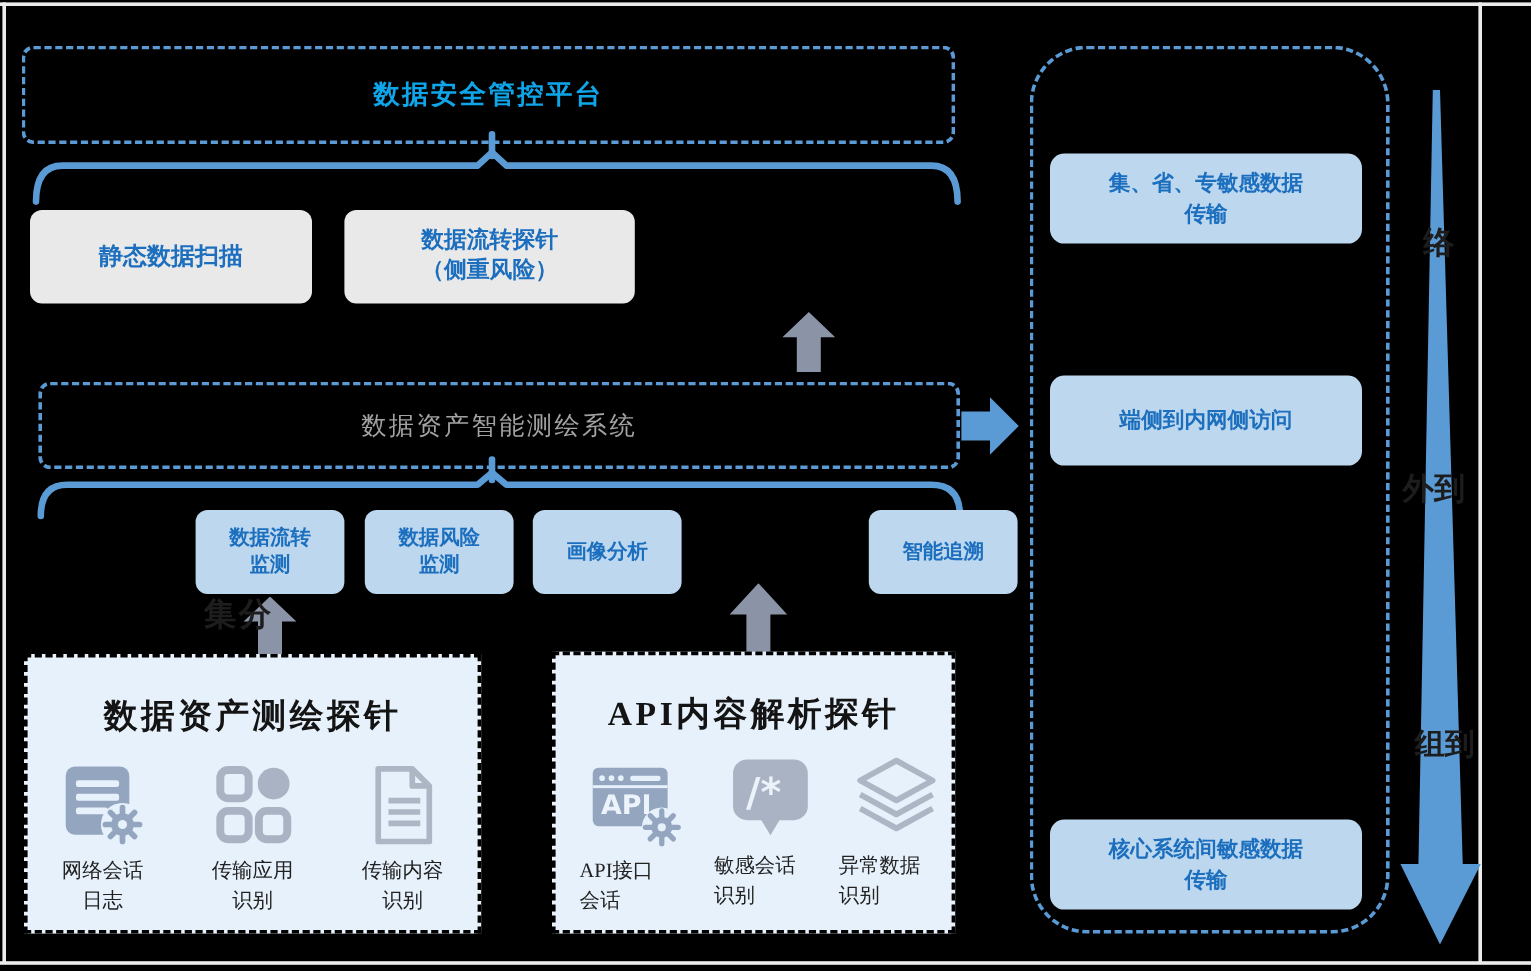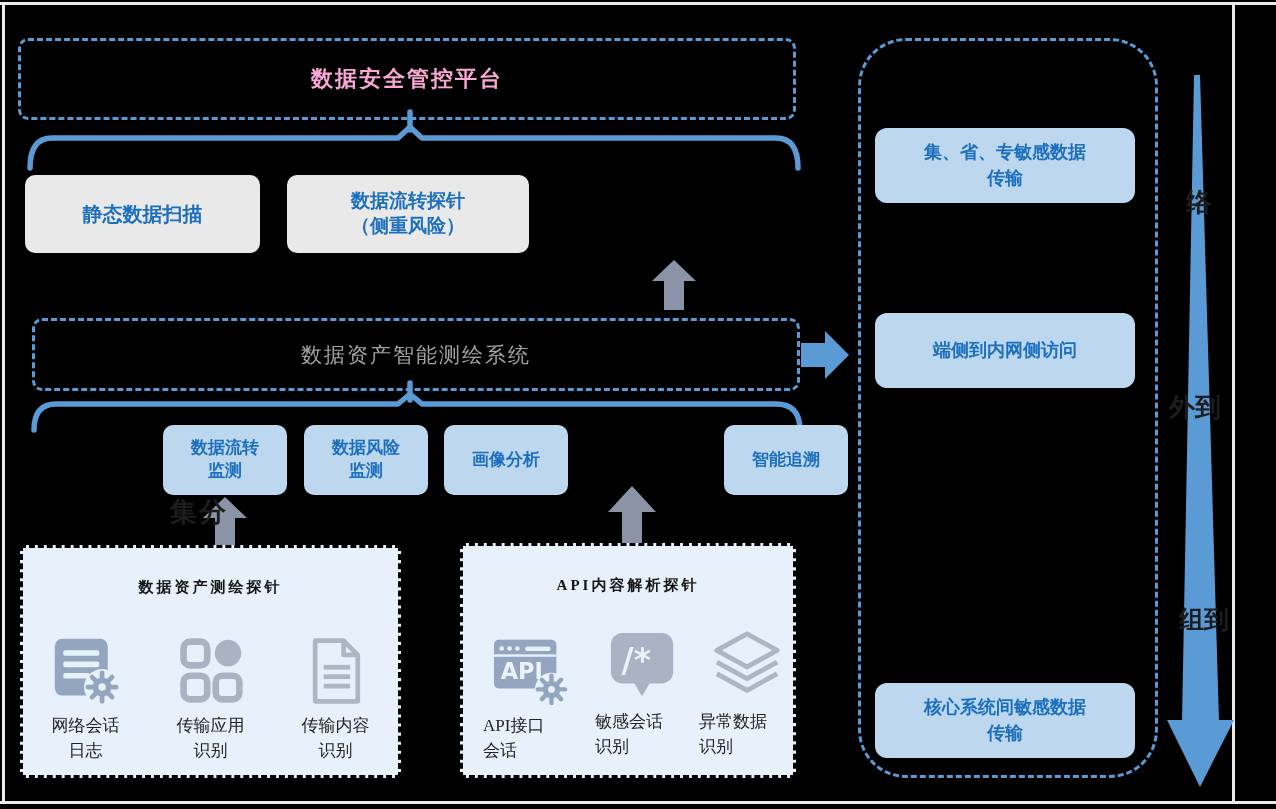--- a/index.html
+++ b/index.html
@@ -14,21 +14,21 @@
   .fl-top{left:0;top:2px;width:1276px;height:3px;}
   .fl-bottom{left:0;top:801px;width:1276px;height:3px;}
   .fl-left{left:2px;top:2px;width:3px;height:801px;}
   .fl-right{left:1232px;top:2px;width:3px;height:801px;}
 
   .center-flex{display:flex;align-items:center;justify-content:center;text-align:center;}
   .pre{white-space:pre-line;}
 
   
   .platform-box{left:18px;top:38px;width:772px;height:76px;border:3px dashed #5B9BD5;border-radius:10px;}
-  .platform-title{font-size:22px;font-weight:bold;color:#f9a8d4;letter-spacing:2px;}
+  .platform-title{font-size:22px;font-weight:bold;color:#0ea5e9;letter-spacing:2px;}
 
   
   .brace1{left:0;top:106px;}
   .brace2{left:0;top:378px;}
 
   
   .module{top:175px;height:78px;border-radius:10px;font-weight:bold;font-size:20px;line-height:1.3;}
   .module-gray{background:#E9E9E9;color:#1C6FBE;}
   .module-yellow{background:#FBD24E;color:#17406B;}
   .m1{left:25px;width:235px;}
@@ -47,21 +47,21 @@
   .up1{left:646px;top:260px;}
   .up2{left:197px;top:497px;}
   .up3{left:604px;top:486px;}
   .rightarrow{left:801px;top:331px;}
   .flowarrow{left:1160px;top:70px;}
 
   
   .panel{background:#E7F1FB;border:3px dashed #000;}
   .panel1{left:20px;top:545px;width:375px;height:227px;}
   .panel2{left:460px;top:543px;width:330px;height:229px;}
-  .panel-title{padding-top:30px;text-align:center;font-size:15px;font-weight:bold;color:#141414;letter-spacing:3px;}
+  .panel-title{padding-top:30px;text-align:center;font-size:28px;font-weight:bold;color:#141414;letter-spacing:3px;}
   .items1{position:absolute;left:0;top:88px;width:100%;display:flex;justify-content:space-around;}
   .item{display:flex;flex-direction:column;align-items:center;width:125px;}
   .item-label{margin-top:8px;font-size:17px;line-height:1.45;color:#222;text-align:center;}
   .p2item{position:absolute;top:82px;width:104px;display:flex;flex-direction:column;}
   .p2a{left:16px;} .p2b{left:128px;} .p2c{left:232px;}
   .p2item svg{align-self:center;}
   .p2item .item-label{text-align:left;align-self:flex-start;margin-left:4px;}
 
   
   .scenario-wrap{left:858px;top:38px;width:294px;height:734px;border:3px dashed #5B9BD5;border-radius:48px;}

